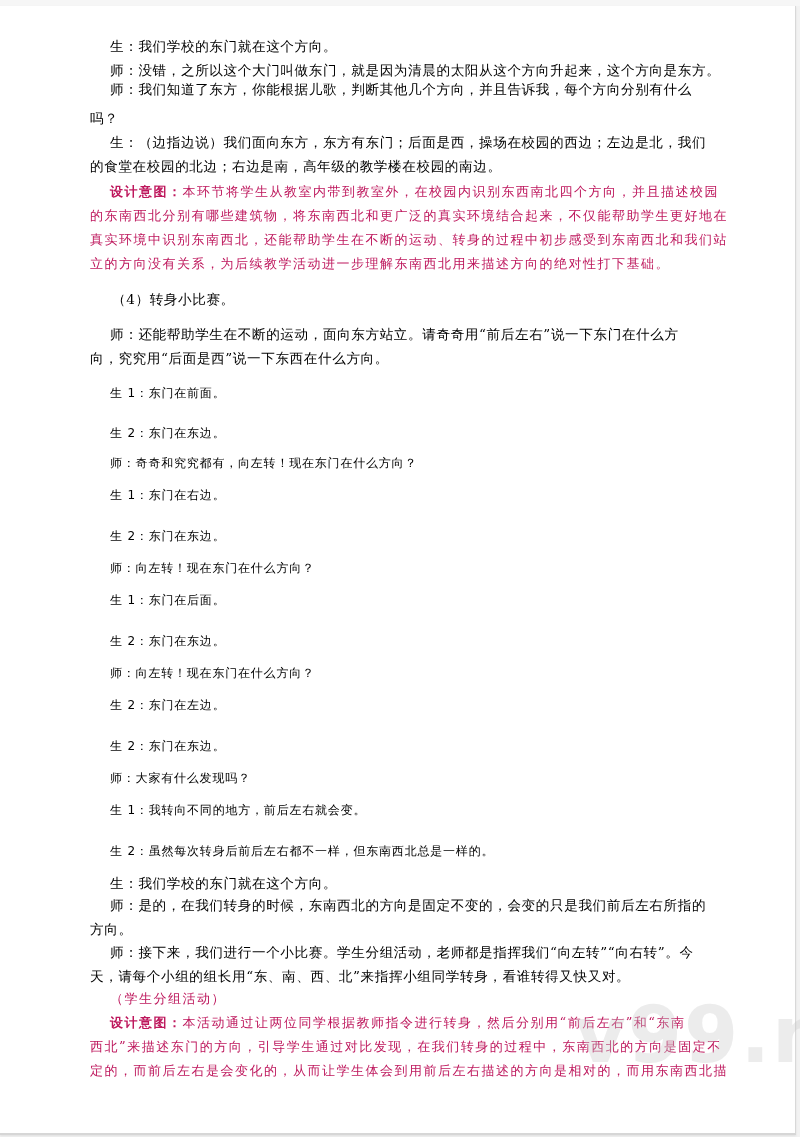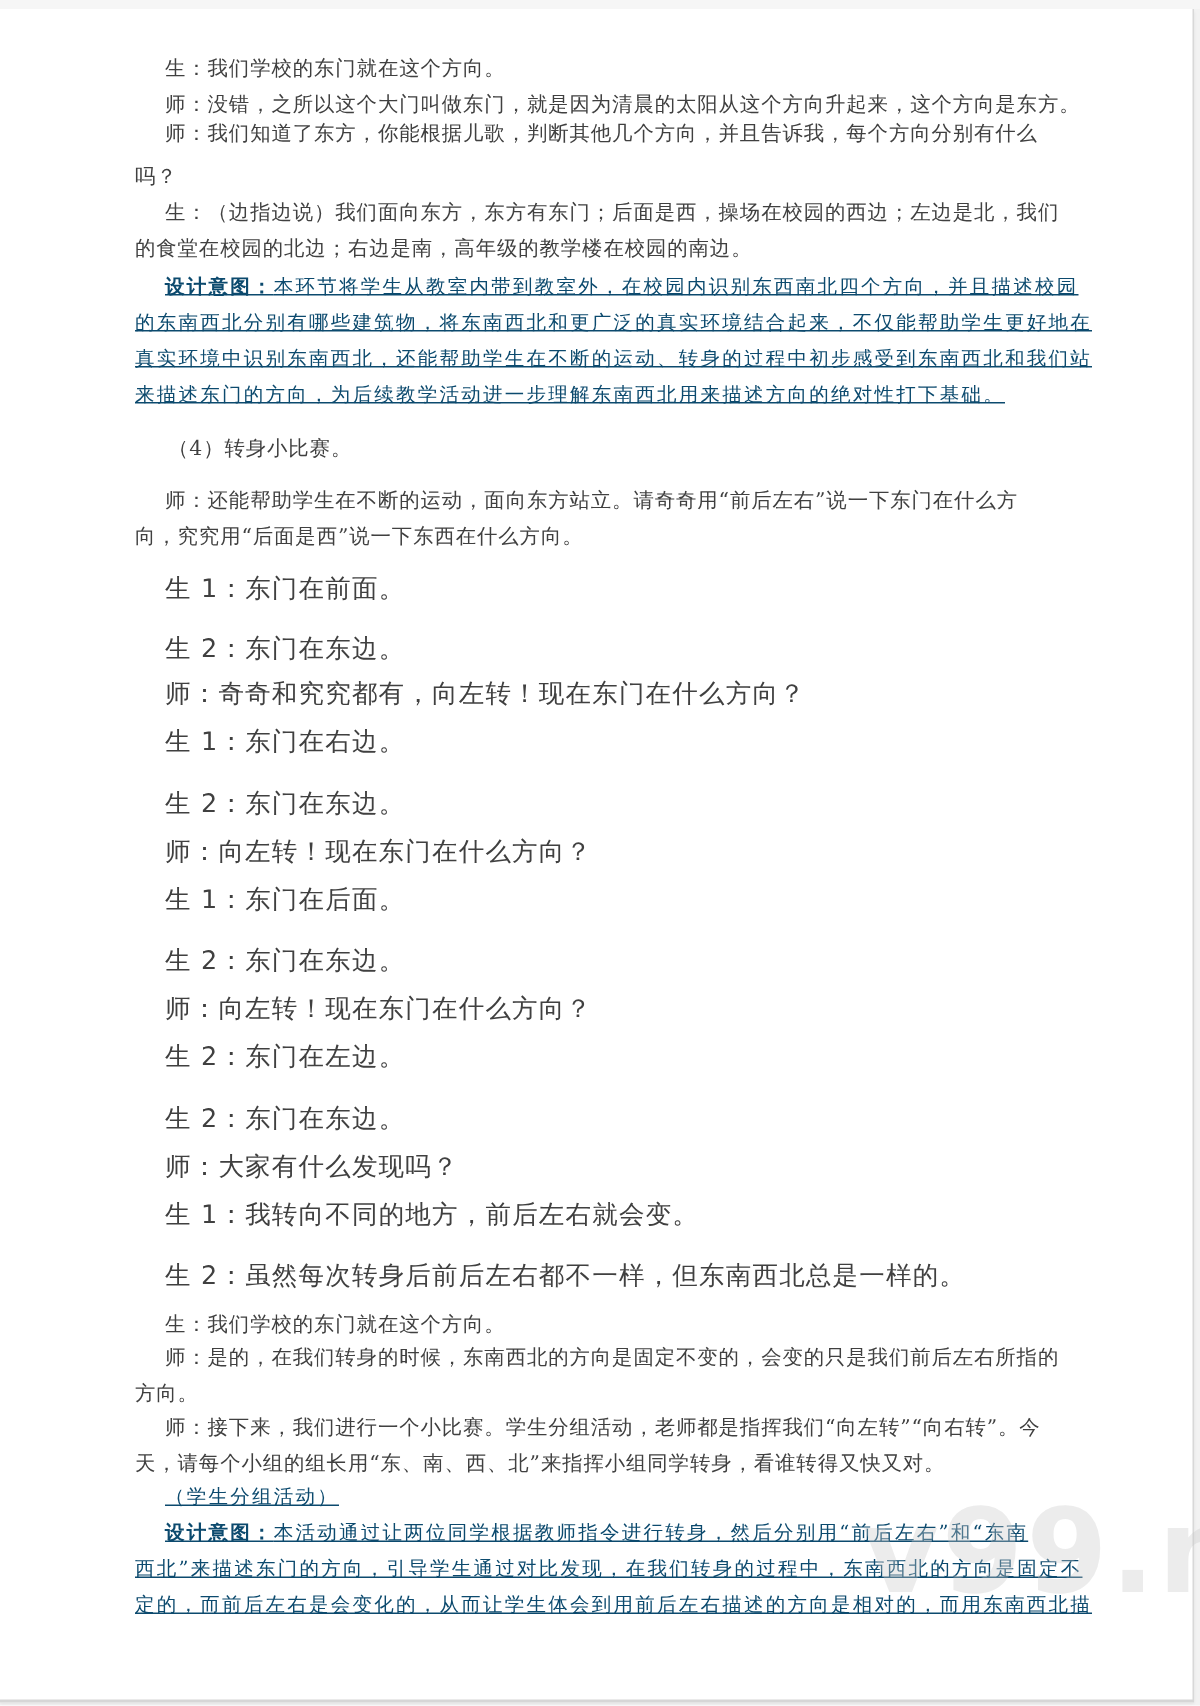--- a/index.html
+++ b/index.html
@@ -17,25 +17,25 @@
       border-bottom: 2px solid #d6d6d6;
       box-shadow: 0 1px 2px rgba(0,0,0,0.08);
     }
     .topband { position:absolute; left:0; top:0; width:800px; height:6px; background:#f6f6f6; }
     .line {
       position: absolute;
       white-space: nowrap;
       font-size: 13.6px;
       letter-spacing: 0.6px;
       line-height: 18px;
-      color: #404040;
+      color: #000000;
     }
-    .kai { font-family: "DejaVu Serif", "Liberation Serif", serif; color:#0c4a6e; letter-spacing: 1.5px; font-size: 13px; text-decoration: underline; }
+    .kai { font-family: "DejaVu Serif", "Liberation Serif", serif; color:#be185d; letter-spacing: 1.5px; font-size: 13px; }
     .bold { font-weight: bold; }
-    .sans { font-family: "DejaVu Sans", "Liberation Sans", sans-serif; letter-spacing: 0.8px; font-size: 17px; }
+    .sans { font-family: "DejaVu Sans", "Liberation Sans", sans-serif; letter-spacing: 0.8px; font-size: 12px; }
     .watermark {
       position: absolute; left: 575px; top: 990px;
       font-family: "DejaVu Sans", "Liberation Sans", sans-serif;
       font-size: 78px; font-weight: bold;
       color: rgba(200,200,200,0.35);
       letter-spacing: 2px;
       pointer-events: none;
       white-space: nowrap;
     }
   </style>
@@ -50,21 +50,21 @@
 <div class="line" style="left:110px;top:80px">师：我们知道了东方，你能根据儿歌，判断其他几个方向，并且告诉我，每个方向分别有什么</div>
 <div class="line" style="left:90px;top:109px">吗？</div>
 <div class="line" style="left:110px;top:133px">生：（边指边说）我们面向东方，东方有东门；后面是西，操场在校园的西边；左边是北，我们</div>
 <div class="line" style="left:90px;top:157px">的食堂在校园的北边；右边是南，高年级的教学楼在校园的南边。</div>
 
 <div class="line kai" style="left:110px;top:183px">
   <span class="bold">设计意图：</span><span>本环节将学生从教室内带到教室外，在校园内识别东西南北四个方向，并且描述校园</span>
 </div>
 <div class="line kai" style="left:90px;top:207px">的东南西北分别有哪些建筑物，将东南西北和更广泛的真实环境结合起来，不仅能帮助学生更好地在</div>
 <div class="line kai" style="left:90px;top:231px">真实环境中识别东南西北，还能帮助学生在不断的运动、转身的过程中初步感受到东南西北和我们站</div>
-<div class="line kai" style="left:90px;top:255px">来描述东门的方向，为后续教学活动进一步理解东南西北用来描述方向的绝对性打下基础。</div>
+<div class="line kai" style="left:90px;top:255px">立的方向没有关系，为后续教学活动进一步理解东南西北用来描述方向的绝对性打下基础。</div>
 
 <div class="line" style="left:112px;top:290px">（4）转身小比赛。</div>
 
 <div class="line" style="left:110px;top:325px">师：还能帮助学生在不断的运动，面向东方站立。请奇奇用“前后左右”说一下东门在什么方</div>
 <div class="line" style="left:90px;top:349px">向，究究用“后面是西”说一下东西在什么方向。</div>
 <div class="line sans" style="left:110px;top:384px">生 1：东门在前面。</div>
 <div class="line sans" style="left:110px;top:424px">生 2：东门在东边。</div>
 <div class="line sans" style="left:110px;top:454px">师：奇奇和究究都有，向左转！现在东门在什么方向？</div>
 <div class="line sans" style="left:110px;top:486px">生 1：东门在右边。</div>
 <div class="line sans" style="left:110px;top:527px">生 2：东门在东边。</div>

